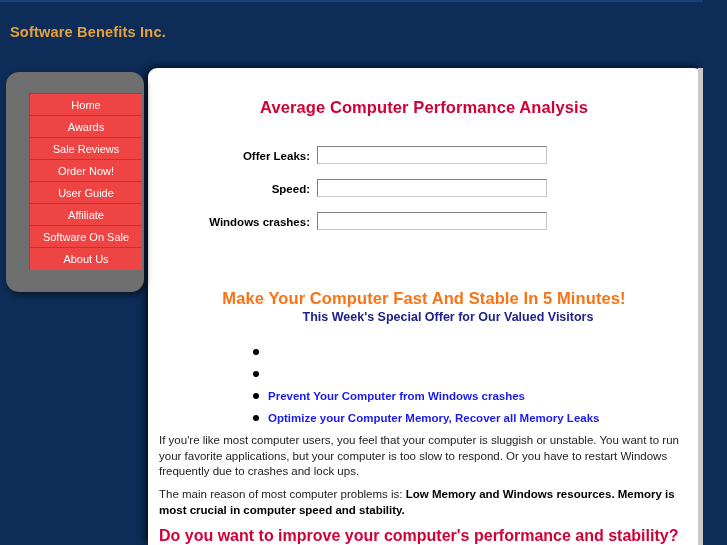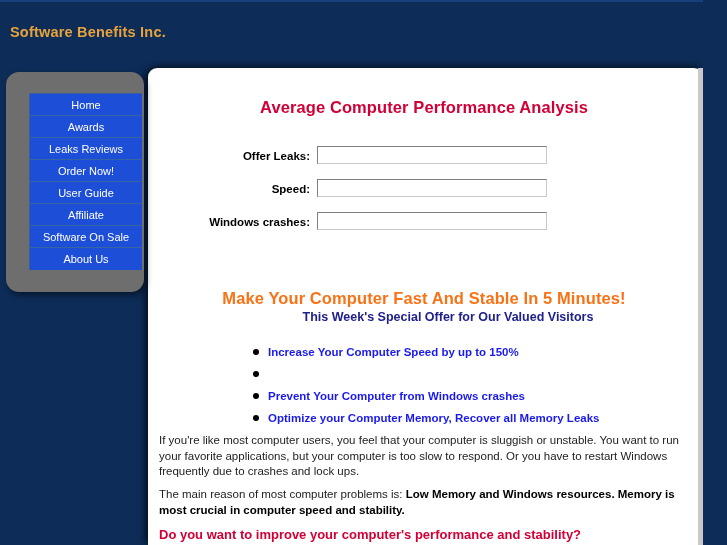--- a/index.html
+++ b/index.html
@@ -75,21 +75,21 @@
     left: 6px; top: 72px;
     width: 138px; height: 220px;
     background: #6e6e6e;
     border-radius: 13px;
     box-shadow: 2px 3px 6px rgba(0,0,0,0.5);
   }
   #sidebar-menu {
     position: absolute;
     left: 29px; top: 93px;
     width: 113px;
-    background: #1d4ed8;
+    background: #ef4444;
     border-left: 1px solid #3a5f96;
     border-top: 1px solid #3a5f96;
   }
   .menu-item {
     height: 22px;
     line-height: 22px;
     text-align: center;
     font-size: 11px;
     color: #ffffff;
     border-bottom: 1px solid #36669f;
@@ -193,21 +193,21 @@
     color: #222222;
     line-height: 15.5px;
   }
   #para1 { top: 433px; }
   #para2 { top: 487px; }
   .emph { font-weight: bold; color: #000000; }
   #closing {
     position: absolute;
     left: 159px; top: 527px;
     width: 528px;
-    font-size: 13px;
+    font-size: 16px;
     font-weight: bold;
     color: #d10036;
     white-space: nowrap;
   }
 </style>
 </head>
 <body>
 
 <div id="page">
 
@@ -220,21 +220,21 @@
   <div id="content-panel"></div>
 
   <div id="right-strip-shadow"></div>
   <div id="right-strip"></div>
 
   <div id="sidebar-frame"></div>
 
   <div id="sidebar-menu">
     <div class="menu-item">Home</div>
     <div class="menu-item">Awards</div>
-    <div class="menu-item">Leaks Reviews</div>
+    <div class="menu-item">Sale Reviews</div>
     <div class="menu-item">Order Now!</div>
     <div class="menu-item">User Guide</div>
     <div class="menu-item">Affiliate</div>
     <div class="menu-item">Software On Sale</div>
     <div class="menu-item">About Us</div>
   </div>
 
   <div id="main-title">Average Computer Performance Analysis</div>
 
   <div class="form-row" style="top:146px;">
@@ -251,21 +251,20 @@
     <div class="form-label">Windows crashes:</div>
     <input class="form-input" type="text" value="" style="">
   </div>
 
   <div id="headline">Make Your Computer Fast And Stable In 5 Minutes!</div>
   <div id="subheadline">This Week's Special Offer for Our Valued Visitors</div>
 
   <div id="bullets">
     <div class="bullet-row">
       <span class="bullet-dot"></span>
-      <span>Increase Your Computer Speed by up to 150%</span>
     </div>
     <div class="bullet-row">
       <span class="bullet-dot"></span>
     </div>
     <div class="bullet-row">
       <span class="bullet-dot"></span>
       <span>Prevent Your Computer from Windows crashes</span>
     </div>
     <div class="bullet-row">
       <span class="bullet-dot"></span>

